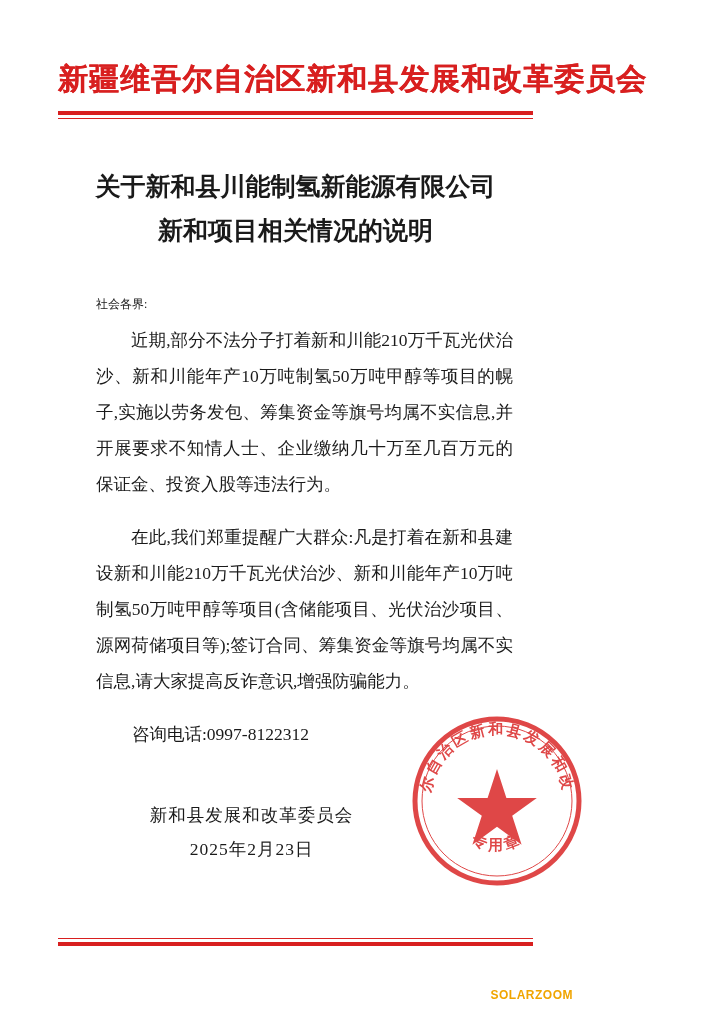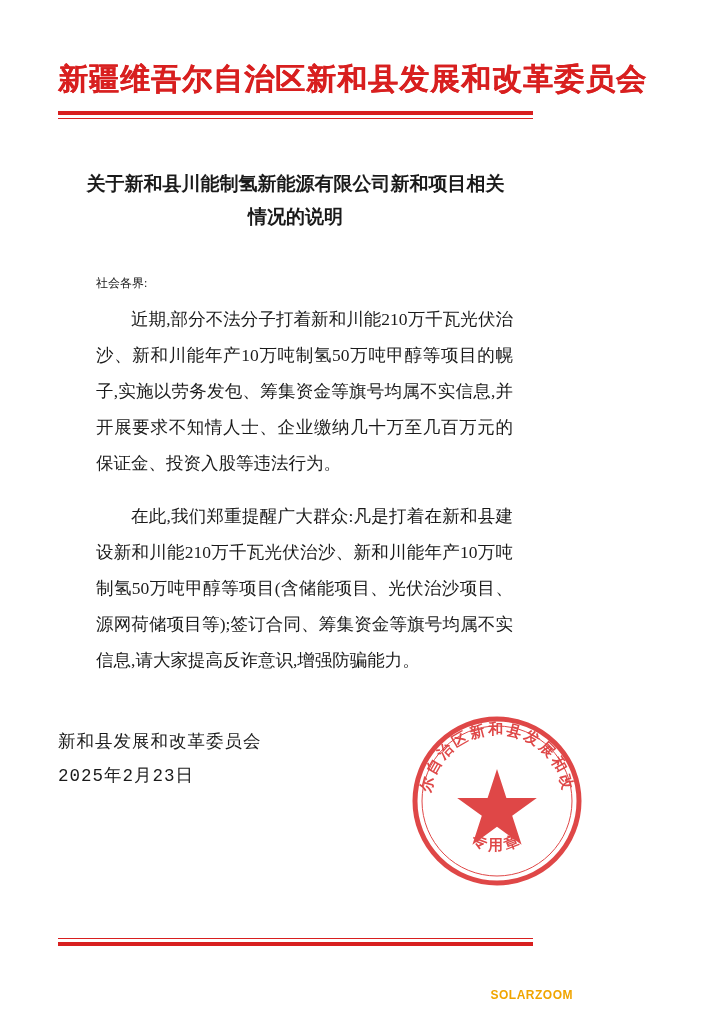--- a/index.html
+++ b/index.html
@@ -48,24 +48,25 @@
   .rule-thin {
     height: 1.5px;
     background: #d81f1f;
     margin-top: 3px;
   }
 
   
   .doc-subject {
     margin-top: 48px;
     text-align: center;
-    font-size: 19px;
+    font-size: 25px;
     font-weight: bold;
     line-height: 1.75;
     padding: 0 26px;
+    font-family: Liberation Mono, monospace;
   }
   .doc-salutation {
     margin-top: 38px;
     font-size: 12px;
     line-height: 1.9;
     padding-left: 38px;
   }
   .doc-para {
     font-size: 17.5px;
     line-height: 2.05;
@@ -78,25 +79,24 @@
   .doc-contact {
     font-size: 17.5px;
     line-height: 2.0;
     margin-top: 14px;
     padding-left: 74px;
   }
 
   
   .sign-block {
     margin-top: 46px;
-    text-align: left;
+    text-align: center;
     padding-right: 88px;
     position: relative;
     z-index: 2;
-    font-family: Liberation Mono, monospace;
   }
   .sign-org,
   .sign-date {
     font-size: 17.5px;
     line-height: 1.95;
     letter-spacing: 1px;
   }
 
   
   .seal {
@@ -144,20 +144,21 @@
 
   <div class="doc-subject">关于新和县川能制氢新能源有限公司新和项目相关情况的说明</div>
 
   <div class="doc-salutation">社会各界:</div>
 
   <p class="doc-para">近期,部分不法分子打着新和川能210万千瓦光伏治沙、新和川能年产10万吨制氢50万吨甲醇等项目的幌子,实施以劳务发包、筹集资金等旗号均属不实信息,并开展要求不知情人士、企业缴纳几十万至几百万元的保证金、投资入股等违法行为。</p>
 
   <p class="doc-para">在此,我们郑重提醒广大群众:凡是打着在新和县建设新和川能210万千瓦光伏治沙、新和川能年产10万吨制氢50万吨甲醇等项目(含储能项目、光伏治沙项目、源网荷储项目等);签订合同、筹集资金等旗号均属不实信息,请大家提高反诈意识,增强防骗能力。</p>
 
 
+  <div class="doc-contact">咨询电话:0997-8122312</div>
 
   <div class="seal">
     <svg viewBox="0 0 178 178" width="178" height="178" aria-hidden="true">
       <defs>
         <path id="sealArcTop" d="M 22,89 A 67,67 0 0 1 156,89"></path>
         <path id="sealArcBottom" d="M 40,89 A 49,49 0 0 0 138,89"></path>
       </defs>
       <circle cx="89" cy="89" r="82" fill="none" stroke="#d81f1f" stroke-width="5"></circle>
       <circle cx="89" cy="89" r="75" fill="none" stroke="#d81f1f" stroke-width="1"></circle>
       <text font-family="&quot;Liberation Serif&quot;, serif" font-size="15" font-weight="bold" fill="#d81f1f" letter-spacing="2.6">

